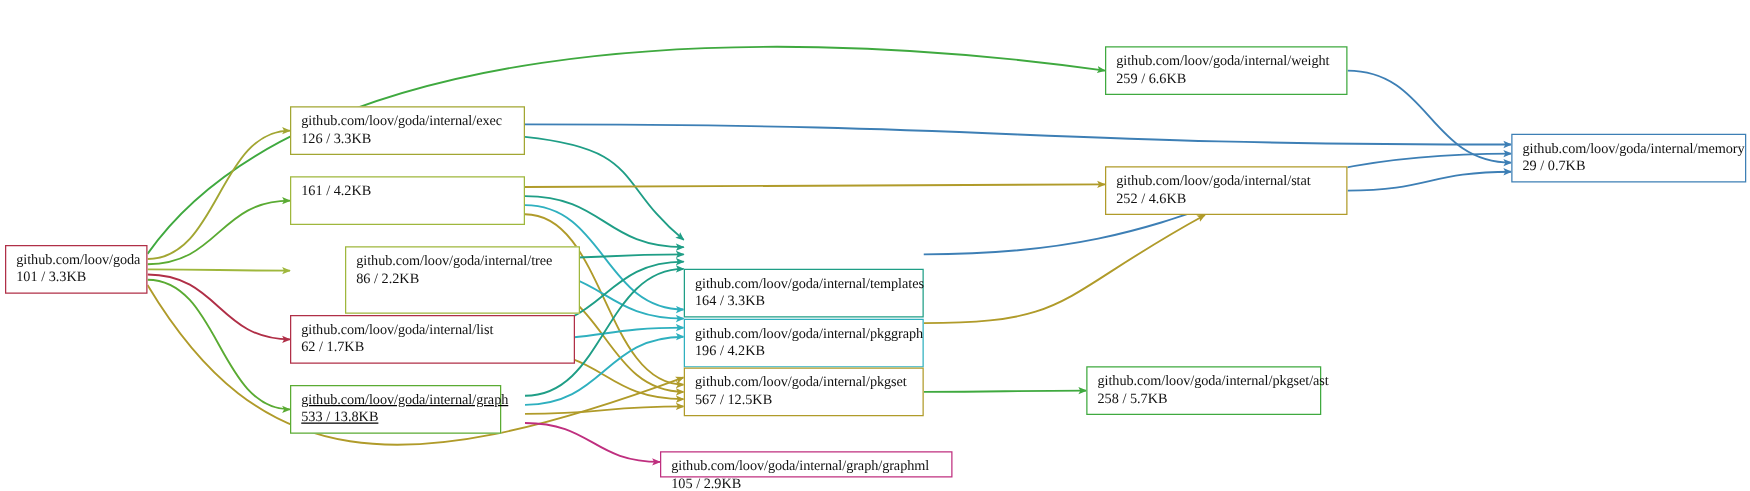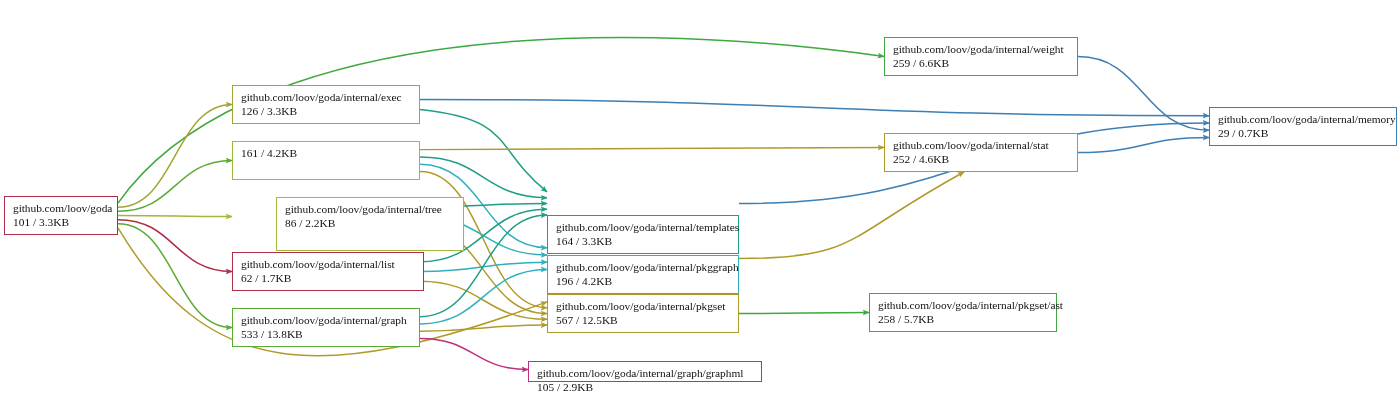--- a/index.html
+++ b/index.html
@@ -123,25 +123,25 @@
     <span class="node-label">github.com/loov/goda/internal/exec</span>
     <span class="node-stats">126 / 3.3KB</span>
   </div>
   <div class="node" style="left: 232px; top: 141px; width: 188px; height: 39px; border-color: rgb(159, 183, 60);">
     <span class="node-stats">161 / 4.2KB</span>
   </div>
   <div class="node" style="left: 232px; top: 197px; width: 188px; height: 54px; border-color: rgb(159, 183, 60); margin-left: 44px;">
     <span class="node-label">github.com/loov/goda/internal/tree</span>
     <span class="node-stats">86 / 2.2KB</span>
   </div>
-  <div class="node" style="left: 232px; top: 252px; width: 192px; height: 39px; border-color: rgb(176, 47, 71);">
+  <div class="node" style="left: 232px; top: 252px; width: 228px; height: 39px; border-color: rgb(176, 47, 71);">
     <span class="node-label">github.com/loov/goda/internal/list</span>
     <span class="node-stats">62 / 1.7KB</span>
   </div>
-  <div class="node" style="left: 232px; top: 308px; width: 188px; height: 39px; border-color: rgb(90, 171, 51);">
+  <div class="node" style="left: 232px; top: 308px; width: 169px; height: 39px; border-color: rgb(90, 171, 51); text-decoration: underline;">
     <span class="node-label">github.com/loov/goda/internal/graph</span>
     <span class="node-stats">533 / 13.8KB</span>
   </div>
   <div class="node" style="left: 547px; top: 183px; width: 192px; height: 39px; border-color: rgb(31, 158, 134); margin-top: 32px;">
     <span class="node-label">github.com/loov/goda/internal/templates</span>
     <span class="node-stats">164 / 3.3KB</span>
   </div>
   <div class="node" style="left: 547px; top: 239px; width: 192px; height: 39px; border-color: rgb(47, 176, 191); margin-top: 16px;">
     <span class="node-label">github.com/loov/goda/internal/pkggraph</span>
     <span class="node-stats">196 / 4.2KB</span>

